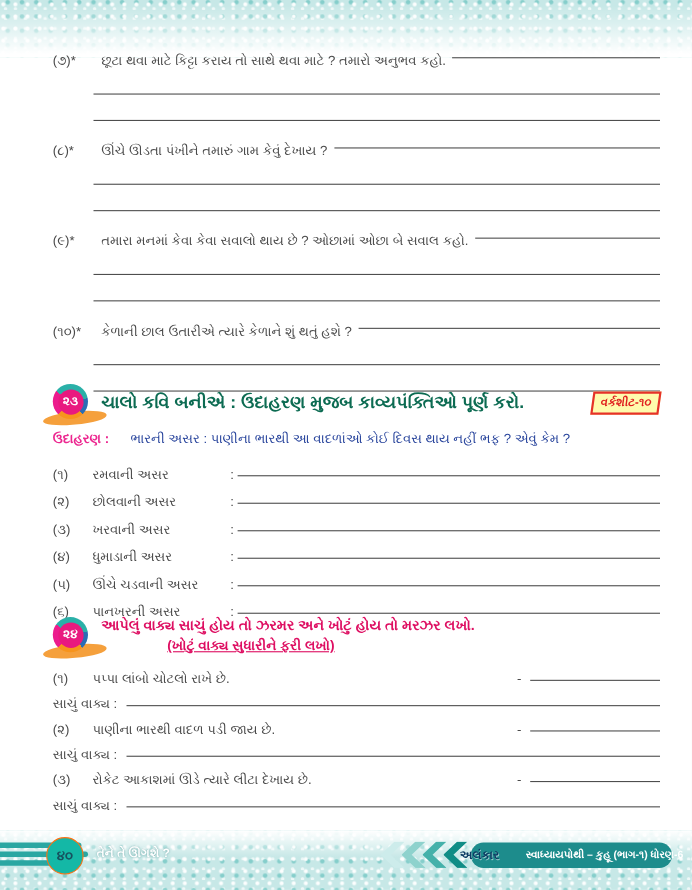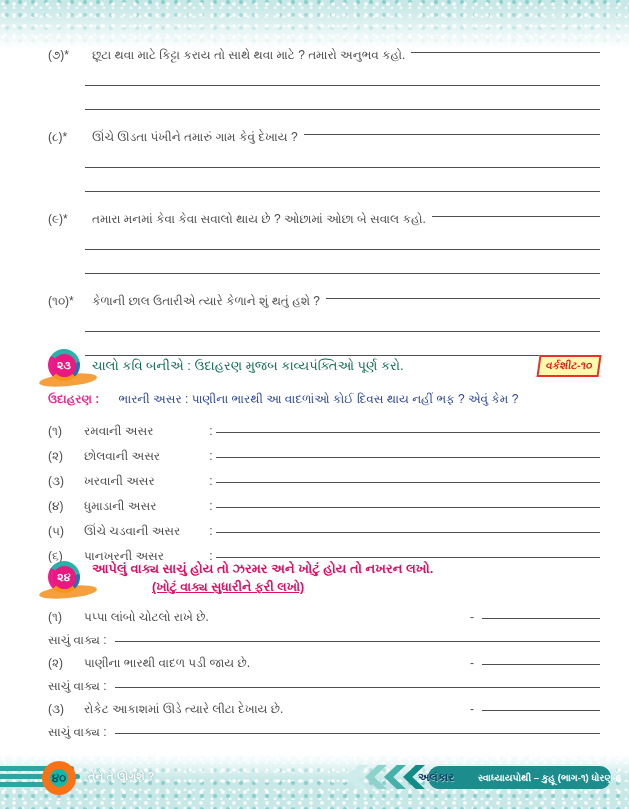--- a/index.html
+++ b/index.html
@@ -45,21 +45,21 @@
   .swoosh { position:absolute; top:25px; left:-9px; width:58px; height:12px;
     background:#f5a03c; border-radius:60% 50% 55% 50%; transform:rotate(-5deg); }
   .sec-badge { position:absolute; top:0; left:0; width:32px; height:32px; border-radius:50%;
     background:conic-gradient(#2ab0a8 0 22%, #2a6db5 22% 38%, #f7941d 38% 62%, #ec1c8d 62% 85%, #2ab0a8 85% 100%);
     display:flex; align-items:center; justify-content:center; }
   .sec-badge-inner { width:23px; height:23px; border-radius:50%; background:#e9197f;
     color:#fff; font-size:11px; font-weight:bold; display:flex; align-items:center; justify-content:center; }
 
   
   .sec23 { position:absolute; top:349px; left:48px; right:29px; }
-  .sec23 .sec-title { color:#0c6b52; font-weight:normal; font-size:13px; margin-left:10px; white-space:nowrap; }
+  .sec23 .sec-title { color:#0c6b52; font-weight:bold; font-size:16px; margin-left:10px; white-space:nowrap; }
   .ws-badge { margin-left:auto; background:#fffbad; border:2px solid #e63229; color:#e01f1f;
     font-weight:bold; font-size:10.5px; padding:2px 6px 3px; transform:skewX(-8deg); white-space:nowrap; }
   .example-line { margin-top:9px; font-size:12px; color:#28449c; white-space:nowrap; }
   .example-label { color:#ec268f; font-weight:bold; margin-right:16px; }
   .ex-items { margin-top:7px; }
   .ex-item { display:flex; align-items:flex-end; height:25px; font-size:12px; }
   .ex-num { width:36px; flex:0 0 auto; }
   .ex-label { min-width:122px; white-space:nowrap; }
   .ex-colon { width:10px; text-align:center; }
   .ex-line { flex:1; border-bottom:1.5px solid #4e4e4e; margin-bottom:5px; }
@@ -79,21 +79,21 @@
   .s24-correct-label { flex:0 0 auto; margin-right:8px; white-space:nowrap; }
   .s24-longline { flex:1; border-bottom:1.5px solid #4e4e4e; margin-bottom:5px; }
 
   
   .footer { position:absolute; left:0; right:0; bottom:0; height:50px; }
   .stripe { position:absolute; left:0; height:5px; background:#2aa7a2; border-radius:0 3px 3px 0; }
   .stripe.s1 { top:7px;  width:74px; }
   .stripe.s2 { top:15px; width:80px; }
   .stripe.s3 { top:23px; width:74px; }
   .page-circle { position:absolute; left:42px; top:2px; width:34px; height:34px; border-radius:50%;
-    background:#14b8a6; border:8px solid #f97316; box-sizing:border-box;
+    background:#14b8a6; border:1px solid #f97316; box-sizing:border-box;
     display:flex; align-items:center; justify-content:center;
     font-size:12px; font-weight:bold; color:#16505e; }
   .chapter-title { position:absolute; left:88px; top:11px; color:#ffffff; font-size:11px; font-weight:bold;
     text-shadow:0 0 2px rgba(20,110,110,.6); white-space:nowrap; }
   .chev { position:absolute; top:6px; width:22px; height:24px;
     clip-path:polygon(58% 0, 100% 0, 42% 50%, 100% 100%, 58% 100%, 0 50%); }
   .chev.c1 { left:346px; background:#cdeceb; }
   .chev.c2 { left:365px; background:#8ed2cd; }
   .chev.c3 { left:384px; background:#45b1aa; }
   .chev.c4 { left:403px; background:#108d86; }
@@ -213,21 +213,21 @@
 
   <div class="sec24">
     <div class="sec-header">
       <div class="badge-wrap">
         <div class="swoosh"></div>
         <div class="sec-badge">
           <div class="sec-badge-inner">૨૪</div>
         </div>
       </div>
       <div class="sec24-titles">
-        <div class="sec24-title">આપેલું વાક્ય સાચું હોય તો ઝરમર અને ખોટું હોય તો નખરન લખો.</div>
+        <div class="sec24-title">આપેલું વાક્ય સાચું હોય તો ઝરમર અને ખોટું હોય તો મરઝર લખો.</div>
         <div class="sec24-sub">(ખોટું વાક્ય સુધારીને ફરી લખો)</div>
       </div>
     </div>
 
     <div class="s24-items">
       <div class="s24-row">
         <span class="s24-num">(૧)</span>
         <span class="s24-text">પપ્પા લાંબો ચોટલો રાખે છે.</span>
         <span class="s24-spacer"></span>
         <span class="s24-dash">-</span>

